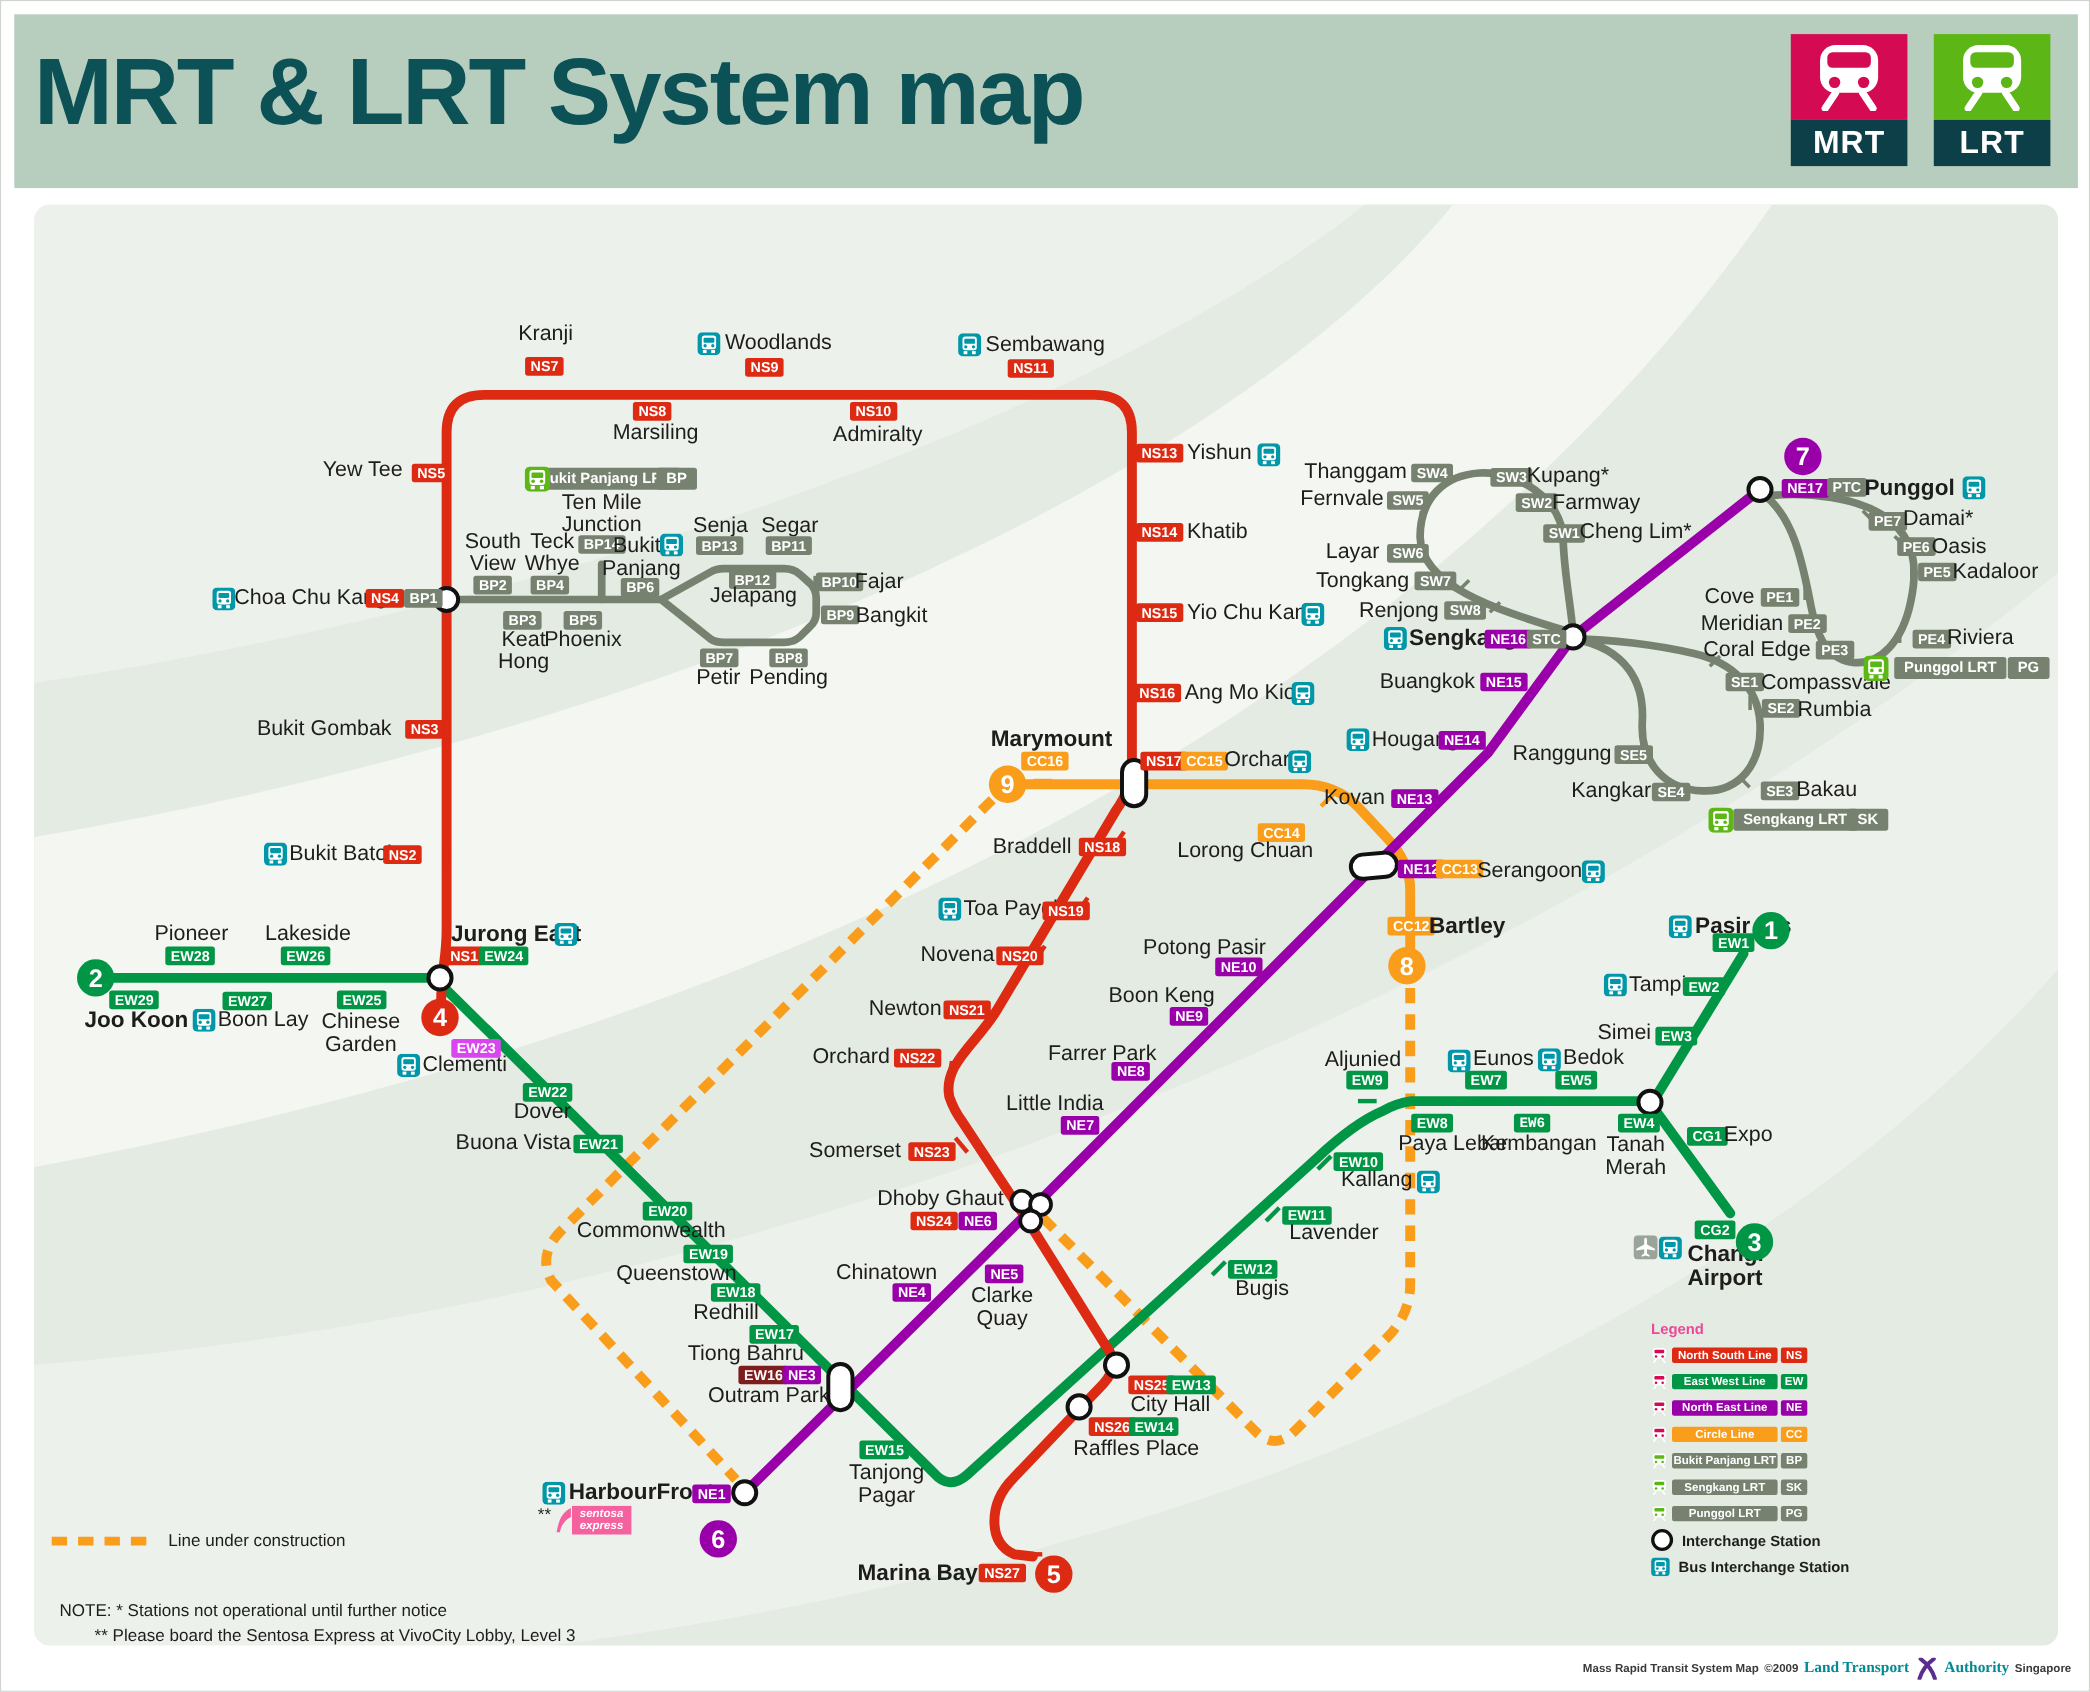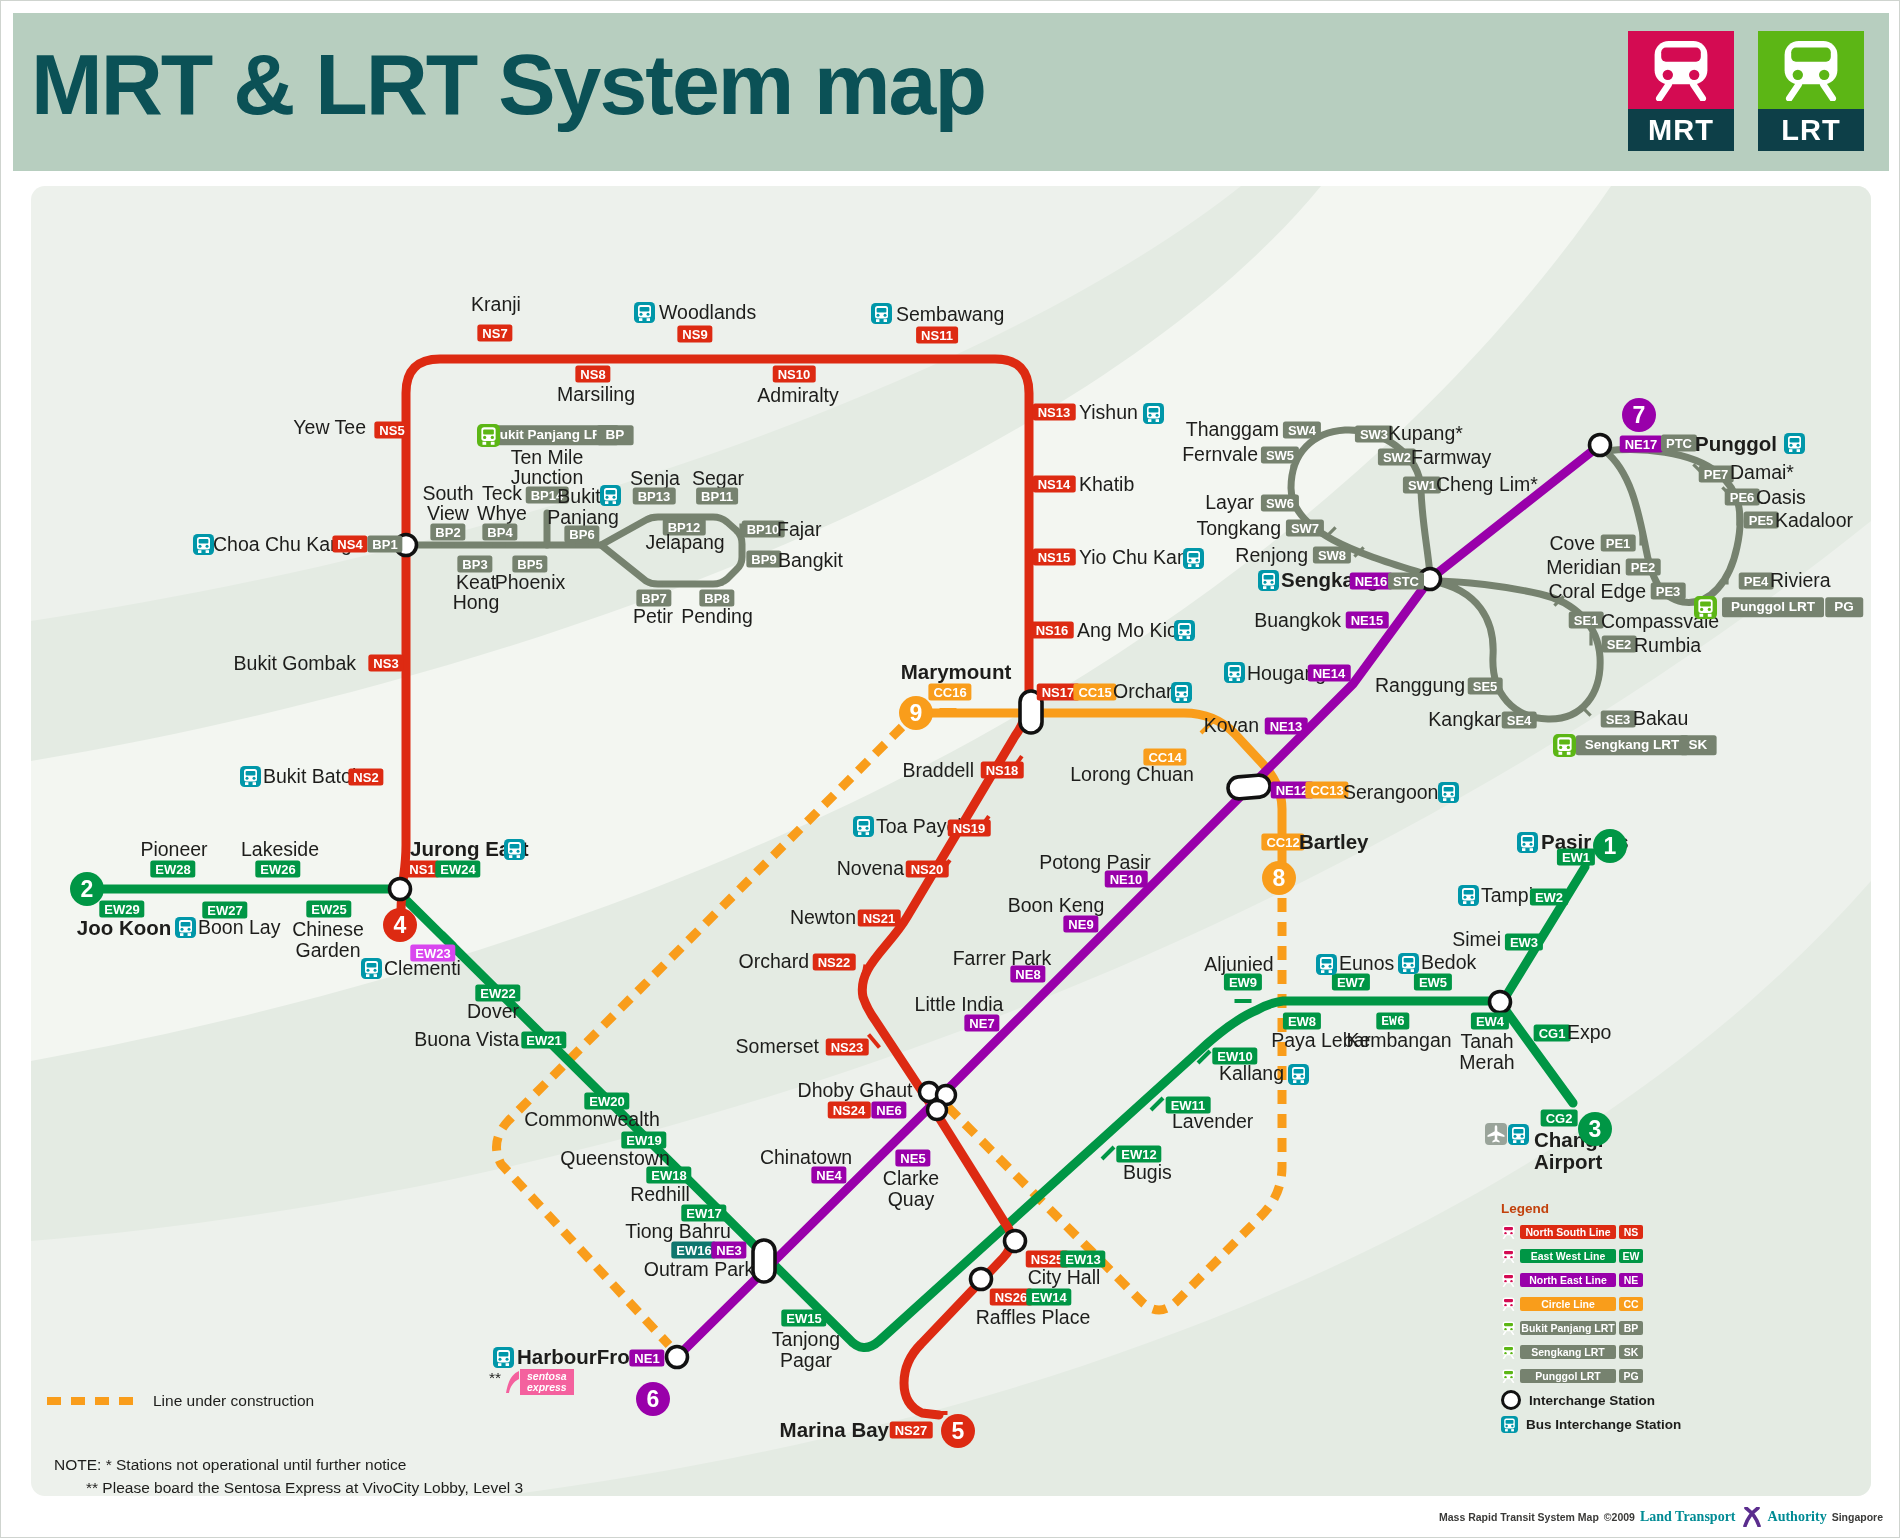--- a/index.html
+++ b/index.html
@@ -12,21 +12,21 @@
   #map-svg{position:absolute;left:0;top:0;}
   .lbl{position:absolute;white-space:nowrap;z-index:5;}
   .s-n{font-size:19.5px;color:#1d1d1b;}
   .s-nb{font-size:20.5px;font-weight:bold;color:#1d1d1b;}
   .s-note{font-size:15.5px;color:#1d1d1b;}
   .bdg{font-size:13px;font-weight:bold;color:#fff;padding:2px 5px;border-radius:2.5px;line-height:1;}
   .s-lrtbig{font-size:13.5px;font-weight:bold;color:#fff;padding:3px 9px;border-radius:2.5px;line-height:1;}
   .ball{position:absolute;width:34px;height:34px;border-radius:50%;color:#fff;font-size:23px;font-weight:bold;display:flex;align-items:center;justify-content:center;z-index:6;}
   .icon{position:absolute;z-index:5;display:block;line-height:0;}
   .legend{position:absolute;left:1500px;top:1200px;z-index:7;}
-  .legend .lg-title{font-size:13.5px;font-weight:bold;color:#c2410c;margin-bottom:8px;}
+  .legend .lg-title{font-size:13.5px;font-weight:bold;color:#ec4899;margin-bottom:8px;}
   .lg-row{display:flex;align-items:center;margin-bottom:8px;height:16px;}
   .lg-badge{width:96px;text-align:center;font-size:10.5px;font-weight:bold;color:#fff;padding:2px 0;border-radius:2px;margin-left:4px;line-height:1;}
   .lg-code{width:24px;text-align:center;font-size:10.5px;font-weight:bold;color:#fff;padding:2px 0;border-radius:2px;margin-left:3px;line-height:1;}
   .lg-text{font-size:13.5px;font-weight:bold;color:#1d1d1b;margin-left:8px;}
   .lg-circle{width:14px;height:14px;border:3.5px solid #111;border-radius:50%;background:#fff;}
   .sentosa{position:absolute;z-index:6;display:flex;align-items:center;}
   .sentosa .box{background:#f4619e;color:#fff;font-style:italic;font-weight:bold;font-size:10.5px;line-height:1.05;padding:2px 7px;text-align:right;}
   .credit{position:absolute;right:16px;top:1506px;display:flex;align-items:center;gap:5px;z-index:8;}
   .credit .c-sm{font-size:10.5px;font-weight:bold;color:#3a3a38;}
   .credit .c-lta{font-size:14px;font-weight:bold;color:#008b94;font-family:"Liberation Serif",serif;}
@@ -265,21 +265,21 @@
     <div class="lbl s-n" style="left: 518px; top: 1038px; transform: translate(-100%, -50%);">Buona Vista</div>
     <div class="lbl bdg" style="background: rgb(0, 150, 69); left: 543px; top: 1039px; transform: translate(-50%, -50%);">EW21</div>
     <div class="lbl bdg" style="background: rgb(0, 150, 69); left: 606px; top: 1100px; transform: translate(-50%, -50%);">EW20</div>
     <div class="lbl s-n" style="left: 591px; top: 1118px; transform: translate(-50%, -50%);">Commonwealth</div>
     <div class="lbl bdg" style="background: rgb(0, 150, 69); left: 643px; top: 1139px; transform: translate(-50%, -50%);">EW19</div>
     <div class="lbl s-n" style="left: 614px; top: 1157px; transform: translate(-50%, -50%);">Queenstown</div>
     <div class="lbl bdg" style="background: rgb(0, 150, 69); left: 668px; top: 1174px; transform: translate(-50%, -50%);">EW18</div>
     <div class="lbl s-n" style="left: 659px; top: 1193px; transform: translate(-50%, -50%);">Redhill</div>
     <div class="lbl bdg" style="background: rgb(0, 150, 69); left: 703px; top: 1212px; transform: translate(-50%, -50%);">EW17</div>
     <div class="lbl s-n" style="left: 677px; top: 1230px; transform: translate(-50%, -50%);">Tiong Bahru</div>
-    <div class="lbl bdg" style="background: #0f766e; left: 693px; top: 1249px; transform: translate(-50%, -50%);">EW16</div>
+    <div class="lbl bdg" style="background: #7f1d1d; left: 693px; top: 1249px; transform: translate(-50%, -50%);">EW16</div>
     <div class="lbl bdg" style="background: rgb(153, 0, 170); left: 728px; top: 1249px; transform: translate(-50%, -50%);">NE3</div>
     <div class="lbl s-n" style="left: 698px; top: 1268px; transform: translate(-50%, -50%);">Outram Park</div>
     <div class="lbl bdg" style="background: rgb(0, 150, 69); left: 803px; top: 1317px; transform: translate(-50%, -50%);">EW15</div>
     <div class="lbl s-n" style="left: 805px; top: 1338px; transform: translate(-50%, -50%);">Tanjong</div>
     <div class="lbl s-n" style="left: 805px; top: 1359px; transform: translate(-50%, -50%);">Pagar</div>
     <div class="lbl bdg" style="background: rgb(0, 150, 69); left: 1138px; top: 1153px; transform: translate(-50%, -50%);">EW12</div>
     <div class="lbl s-n" style="left: 1122px; top: 1171px; transform: translate(0px, -50%);">Bugis</div>
     <div class="lbl bdg" style="background: rgb(0, 150, 69); left: 1187px; top: 1104px; transform: translate(-50%, -50%);">EW11</div>
     <div class="lbl s-n" style="left: 1171px; top: 1120px; transform: translate(0px, -50%);">Lavender</div>
     <div class="lbl bdg" style="background: rgb(0, 150, 69); left: 1234px; top: 1055px; transform: translate(-50%, -50%);">EW10</div>

